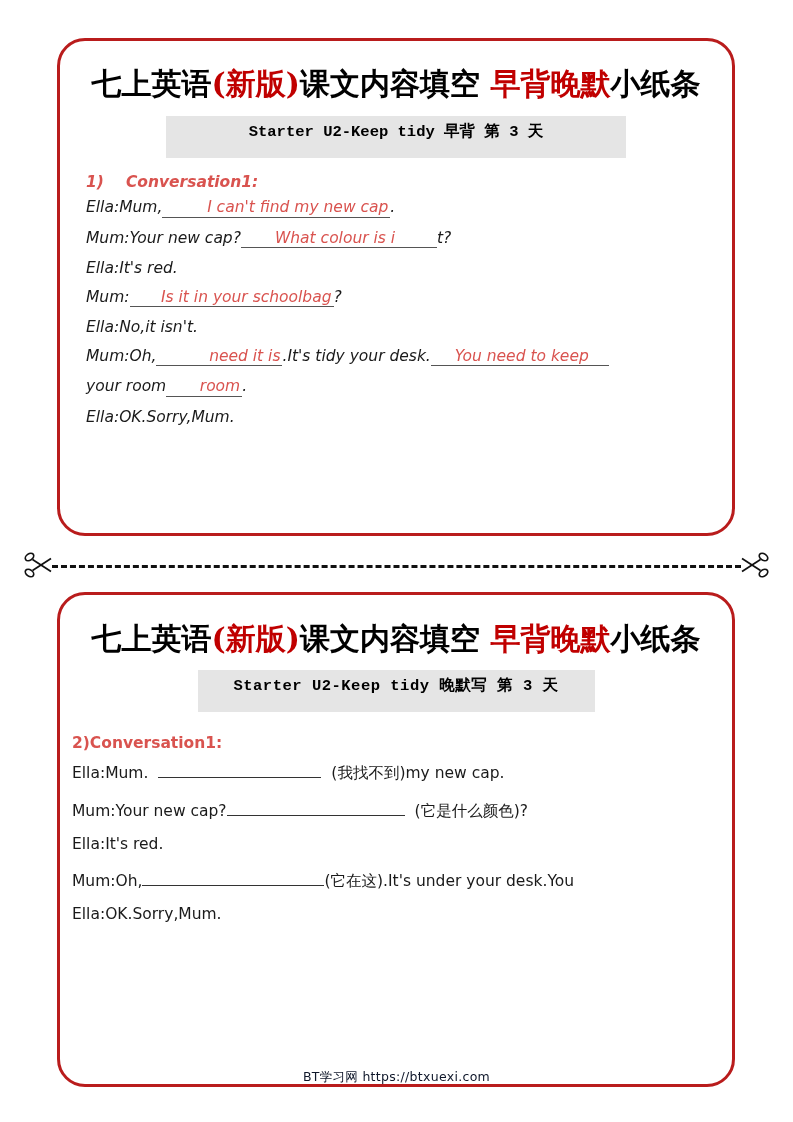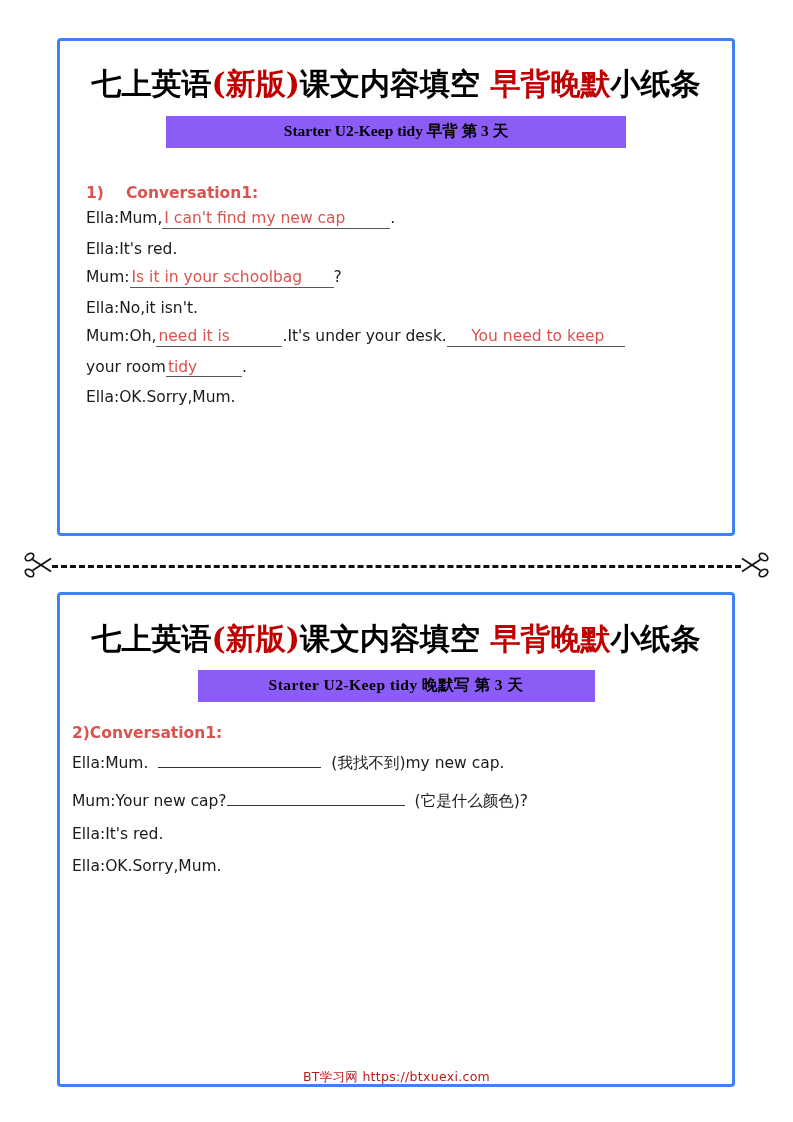--- a/index.html
+++ b/index.html
@@ -19,22 +19,22 @@
   .page {
     position: absolute;
     inset: 0;
   }
 
   
   .card {
     position: absolute;
     left: 57px;
     width: 678px;
-    border: 3px solid #3b82f6;
-    border-radius: 4px;
+    border: 3px solid #b91c1c;
+    border-radius: 28px;
     box-sizing: border-box;
     background: #ffffff;
   }
   #card-1 { top: 38px;  height: 498px; }
   #card-2 { top: 592px; height: 495px; }
 
   
   .card-title {
     text-align: center;
     font-family: "DejaVu Serif", "Liberation Serif", serif;
@@ -44,40 +44,40 @@
     white-space: nowrap;
     line-height: 1.1;
   }
   #card-1 .card-title { margin-top: 26px; }
   #card-2 .card-title { margin-top: 27px; }
   .t-black { color: #000000; }
   .t-red   { color: #C00000; }
 
   
   .banner {
-    background: #8b5cf6;
+    background: #e5e5e5;
     color: #000000;
     text-align: center;
     font-size: 15.5px;
     font-weight: bold;
-    font-family: Liberation Serif, serif;
-    padding: 5px 0 6px 0;
+    font-family: Liberation Mono, monospace;
+    padding: 5px 0 16px 0;
     white-space: nowrap;
     box-sizing: border-box;
   }
   #card-1 .banner { margin: 16px auto 0 auto; width: 460px; }
   #card-2 .banner { margin: 15px auto 0 auto; width: 397px; letter-spacing: 0.5px; }
 
   
   .body {
     font-family: "DejaVu Sans", "Liberation Sans", sans-serif;
     font-size: 15.5px;
     color: #1a1a1a;
   }
-  #card-1 .body { margin: 36px 0 0 26px; }
+  #card-1 .body { margin: 15px 0 0 26px; font-style: italic; }
   #card-2 .body { margin: 22px 0 0 12px; }
 
   .q-head {
     color: #D9534F;
     font-weight: bold;
     font-size: 15.5px;
     margin-bottom: 9px;
   }
   #card-1 .q-head { margin-left: 0px; }
   #card-1 .q-head .num { margin-right: 22px; }
@@ -88,21 +88,21 @@
     line-height: 1.0;
     margin-bottom: 13px;
   }
   #card-2 .line { margin-bottom: 17px; }
 
   
   .ans {
     color: #D9534F;
     border-bottom: 1.6px solid #555555;
     display: inline-block;
-    text-align: left;
+    text-align: right;
     vertical-align: baseline;
     padding: 0 2px 1px 2px;
     box-sizing: border-box;
   }
   .ans.a1 { width: 228px; }
   .ans.a2 { width: 196px; text-align: left; padding-left: 34px; }
   .ans.a3 { width: 204px; }
   .ans.a4 { width: 126px; }
   .ans.a5 { width: 178px; text-align: center; padding-left: 6px; }
   .ans.a6 { width: 76px; }
@@ -151,21 +151,21 @@
   .scissors.right { right: 22px; }
 
   
   .watermark {
     position: absolute;
     left: 0;
     top: 1069px;
     width: 793px;
     text-align: center;
     font-size: 12.5px;
-    color: #b91c1c;
+    color: #0f172a;
     font-family: "DejaVu Sans", "Liberation Sans", sans-serif;
     letter-spacing: 0.3px;
   }
 </style>
 </head>
 <body>
 
 <div class="page">
 
   <div class="card" id="card-1">
@@ -179,39 +179,42 @@
     <div class="body">
 
       <div class="q-head">
         <span class="num">1)</span><span>Conversation1:</span>
       </div>
 
       <span class="line">
         <span>Ella:Mum,</span><span class="ans a1">I can't find my new cap</span><span>.</span>
       </span>
 
+      <span class="line">
+        <span>Mum:Your new cap?</span><span class="ans a2">What colour is i</span><span>t?</span>
+      </span>
 
       <span class="line">
         <span>Ella:It's red.</span>
       </span>
 
       <span class="line">
         <span>Mum:</span><span class="ans a3">Is it in your schoolbag</span><span>?</span>
       </span>
 
       <span class="line">
         <span>Ella:No,it isn't.</span>
       </span>
 
       <span class="line">
-        <span>Mum:Oh,</span><span class="ans a4">need it is</span><span>.It's under your desk.</span><span class="ans a5">You need to keep</span>
-      </span>
-
-      <span class="line">
-        <span>your room</span><span class="ans a6">tidy</span><span>.</span>
+        <span>Mum:Oh,</span><span class="ans a4">need it is</span><span>.It's tidy your desk.</span><span class="ans a5">You need to keep</span>
+      </span>
+
+      <span class="line">
+        <span>your room</span><span class="ans a6">room</span><span>.</span>
       </span>
 
       <span class="line">
         <span>Ella:OK.Sorry,Mum.</span>
       </span>
 
     </div>
   </div>
 
   <div class="divider">
@@ -254,20 +257,23 @@
 
       <span class="line">
         <span>Mum:Your   new   cap?</span><span class="blank b2"></span><span class="gap-sm"></span><span class="cn">(它是什么颜色)?</span>
       </span>
 
       <span class="line">
         <span>Ella:It's red.</span>
       </span>
 
 
+      <span class="line">
+        <span>Mum:Oh,</span><span class="blank b4"></span><span class="cn">(它在这)</span><span>.It's under your desk.You</span>
+      </span>
 
 
       <span class="line">
         <span>Ella:OK.Sorry,Mum.</span>
       </span>
 
     </div>
   </div>
 
   <div class="watermark">BT学习网 https://btxuexi.com</div>

